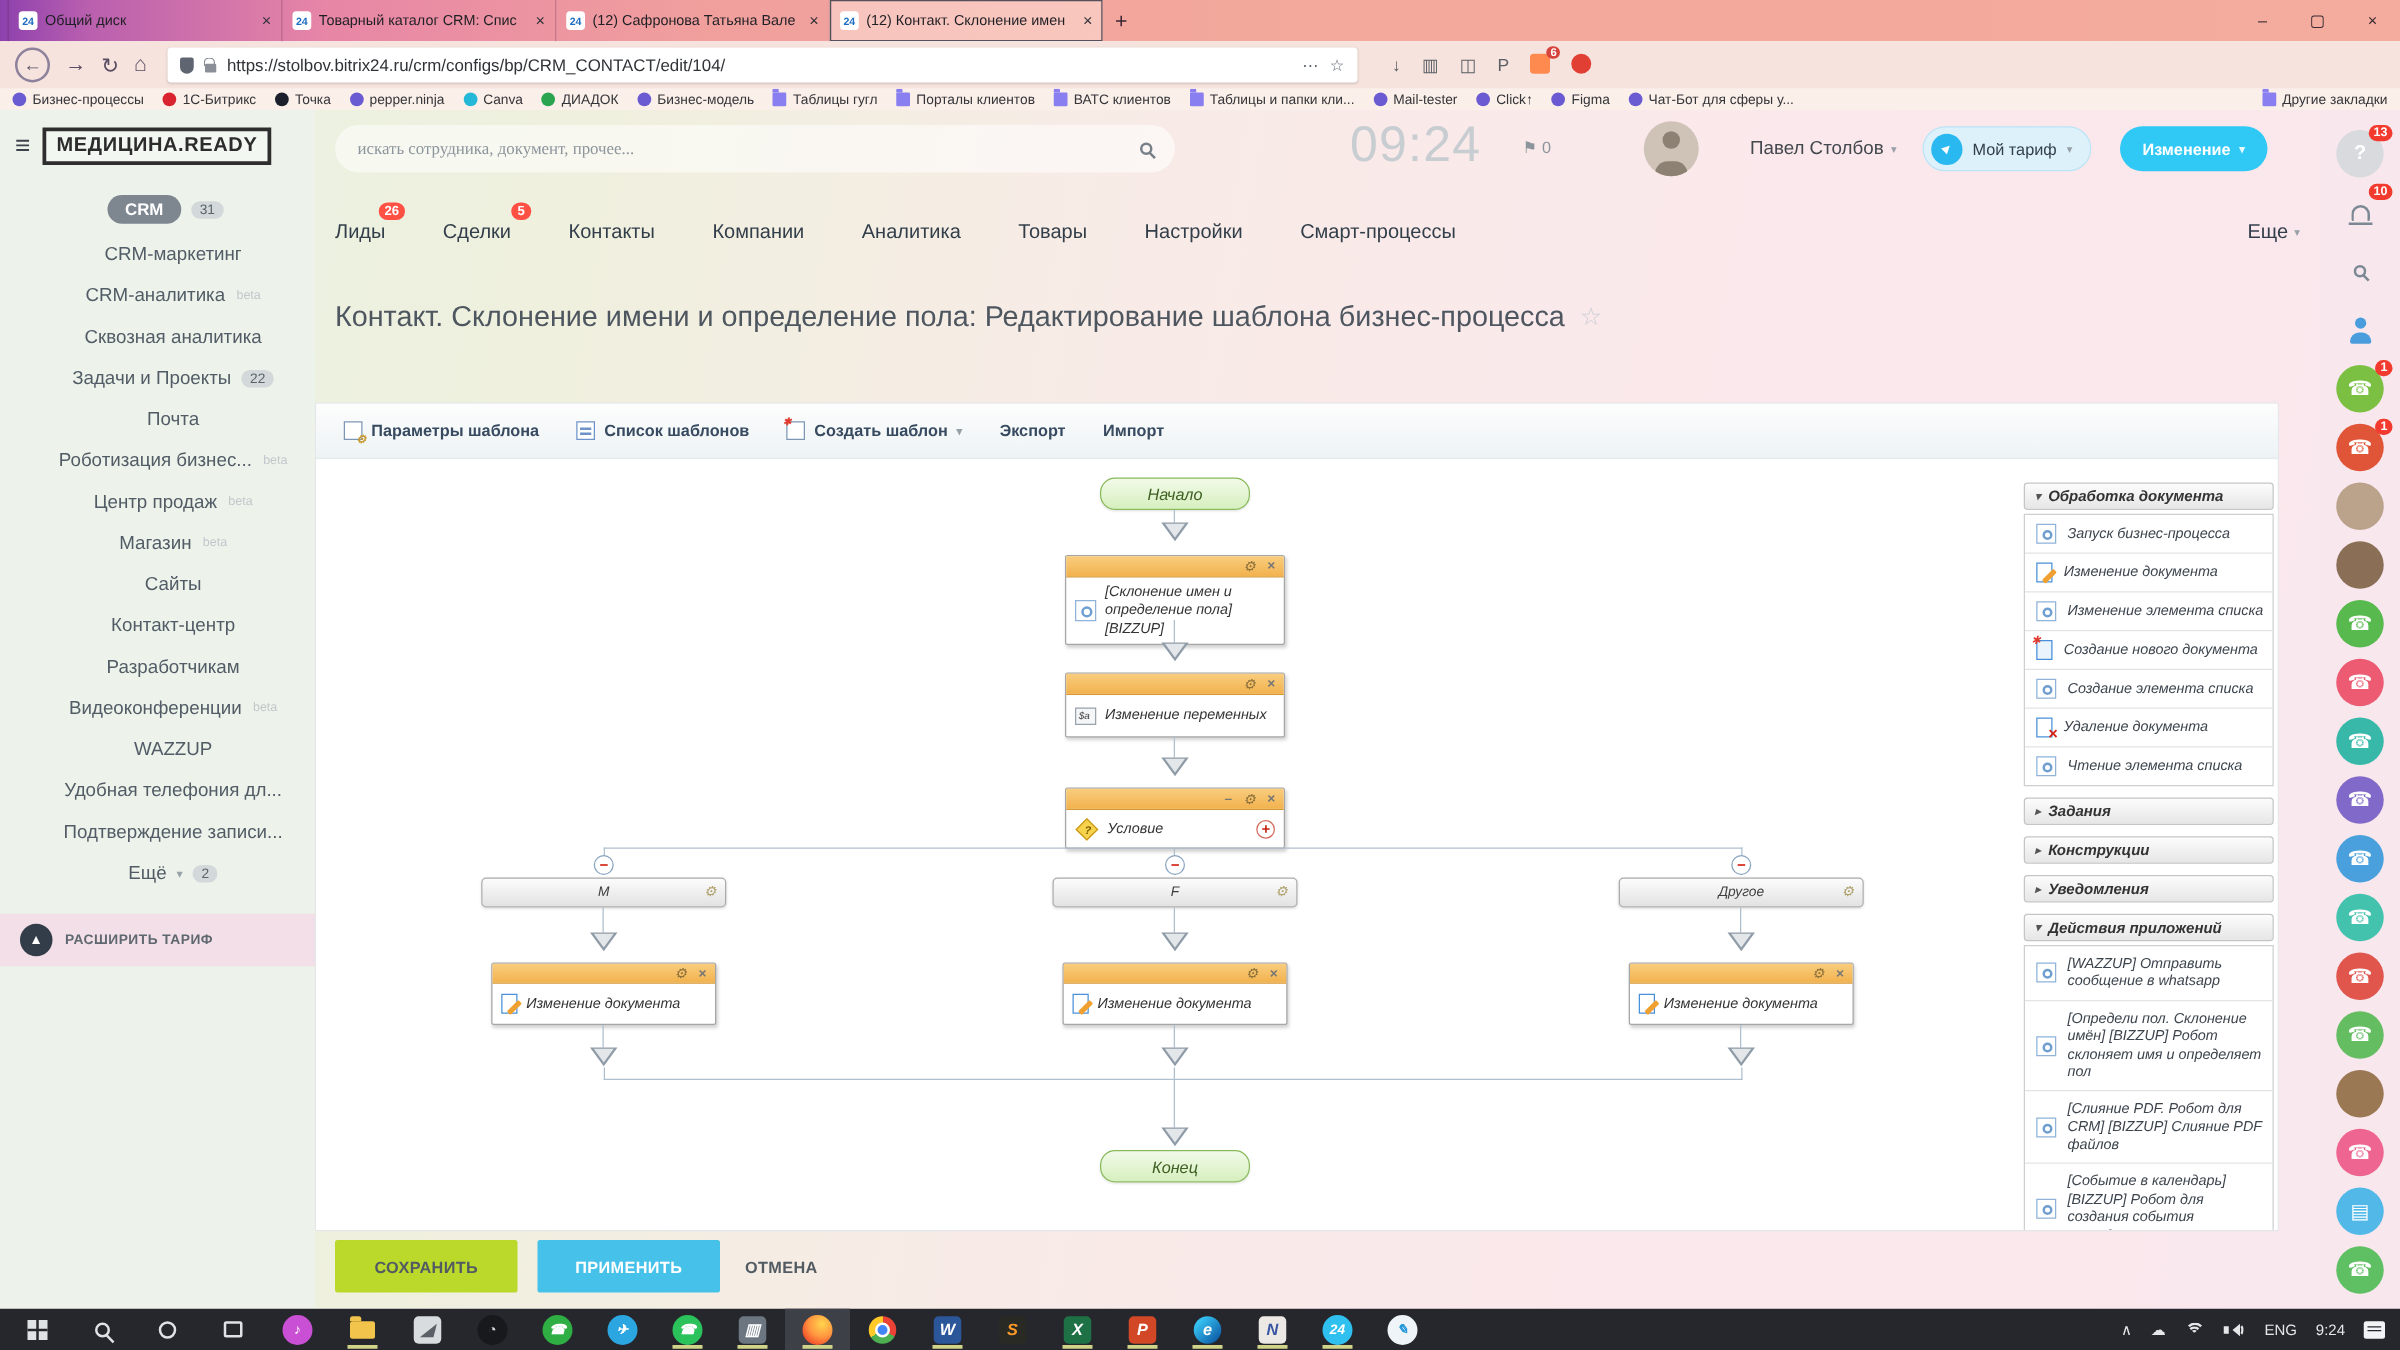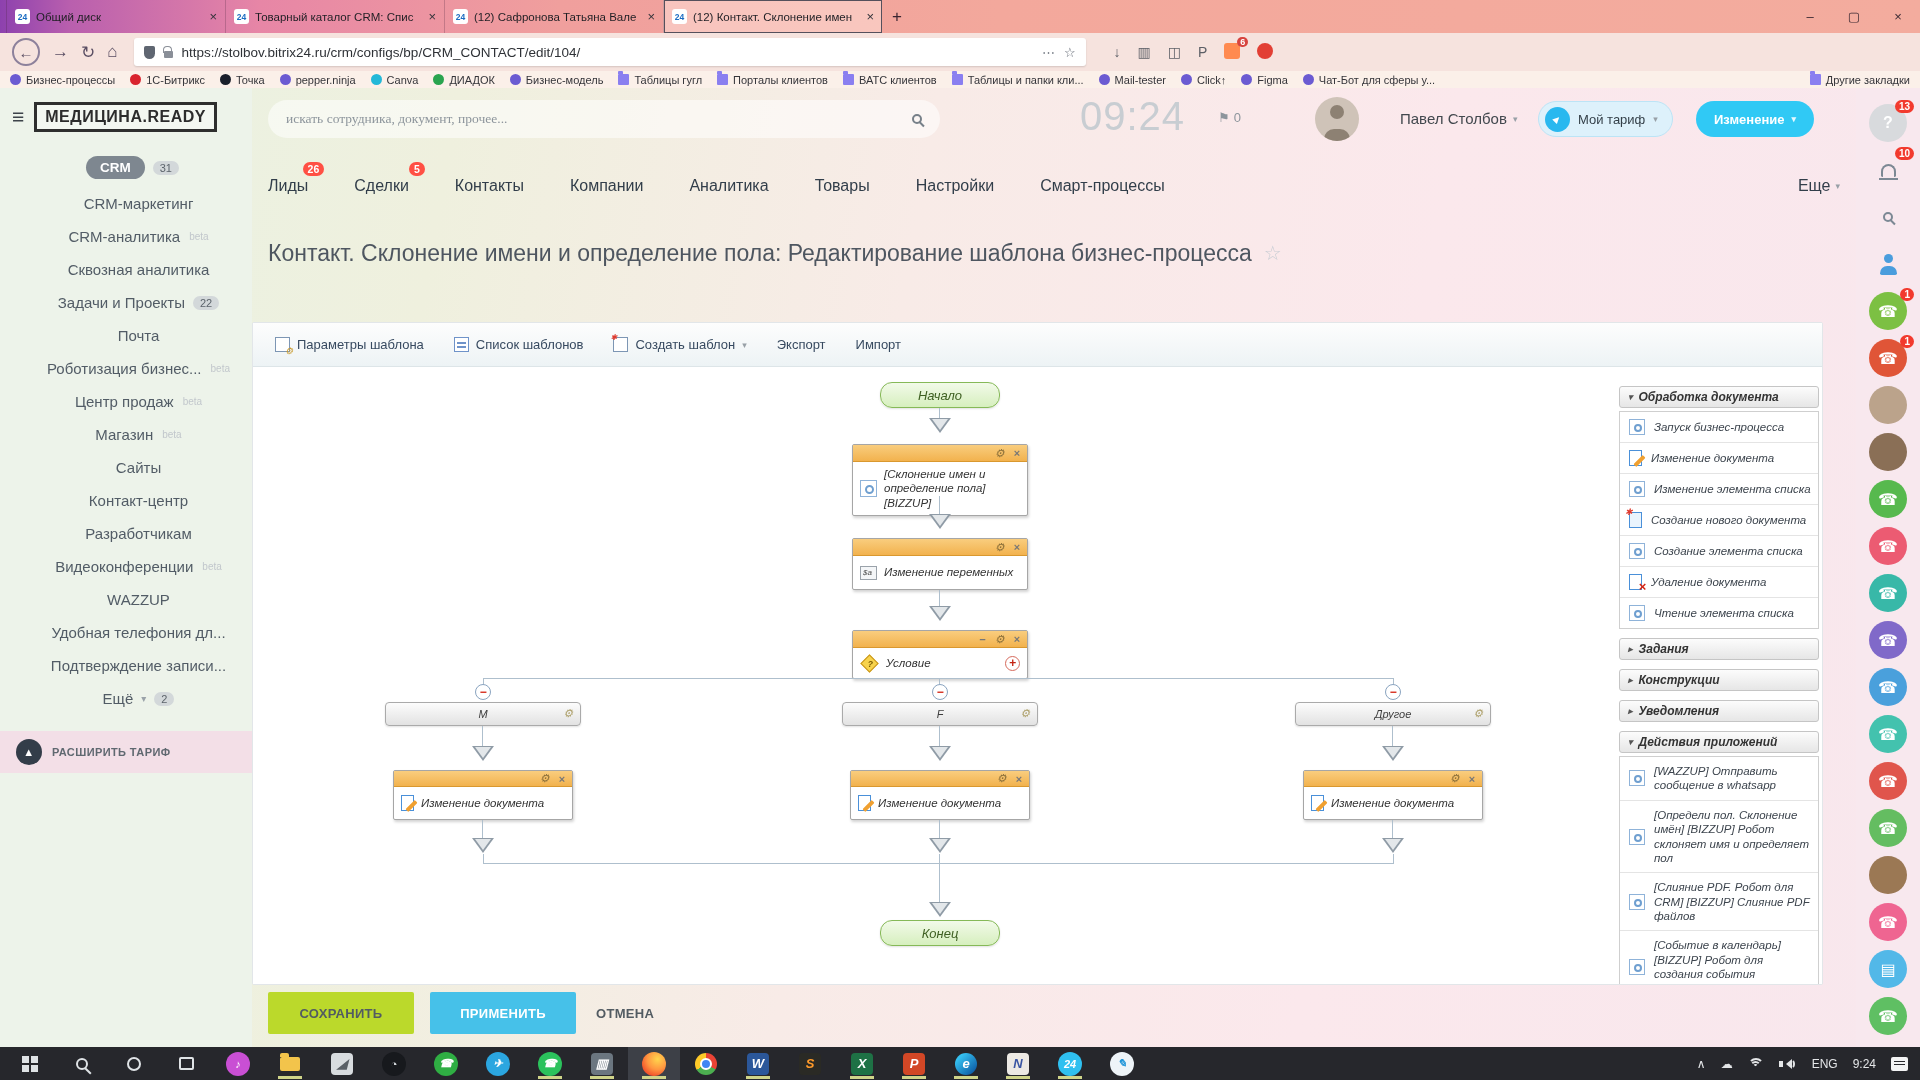--- a/index.html
+++ b/index.html
@@ -100,21 +100,21 @@
   .nav-item { font-size:16px; color:#323e4a; position:relative; white-space:nowrap; }
   .nav-badge { position:absolute; top:-15px; right:-16px; background:#ff5044; color:#fff; font-size:10.5px; font-weight:700; border-radius:9px; padding:1px 5px; }
   .nav-more { margin-left:auto; font-size:16px; color:#323e4a; display:flex; align-items:center; gap:5px; }
 
   .titlerow { position:absolute; top:134px; left:16px; right:16px; height:62px; display:flex; align-items:center; gap:12px; }
   .page-title { font-size:23px; color:#4e5660; font-weight:400; }
   .title-star { font-size:20px; color:#c9ced4; }
 
   .card { position:absolute; top:234px; left:0; width:1571px; bottom:62px; background:#fff; border:1px solid #e2e6e9; border-radius:2px; }
   .cardtoolbar { height:44px; display:flex; align-items:center; gap:30px; padding:0 22px; background:linear-gradient(#fdfdfd,#edf3f5); border-bottom:1px solid #dde5e8; font-size:13px; color:#374a60; }
-  .ct-item { display:flex; align-items:center; gap:7px; }
+  .ct-item { display:flex; align-items:center; gap:7px;font-weight:bold; }
   .tbi { width:15px; height:15px; position:relative; flex:none; }
   .tbi-doc { background:#fff; border:1.5px solid #7d96b4; }
   .tbi-doc::after { content:"⚙"; position:absolute; right:-4px; bottom:-5px; font-size:9px; color:#c89a2e; }
   .tbi-grid { background:#fff; border:1.5px solid #6f93c9; }
   .tbi-grid::before { content:""; position:absolute; left:2px; right:2px; top:4px; height:1.5px; background:#6f93c9; box-shadow:0 4px 0 #6f93c9; }
   .tbi-new { background:#fff; border:1.5px solid #7d96b4; }
   .tbi-new::before { content:"✱"; position:absolute; left:-4px; top:-5px; font-size:8px; color:#e03a2e; }
 
   .canvas { position:absolute; top:45px; left:0; right:0; bottom:0; overflow:hidden; background:#fff;font-style:italic; }
 

